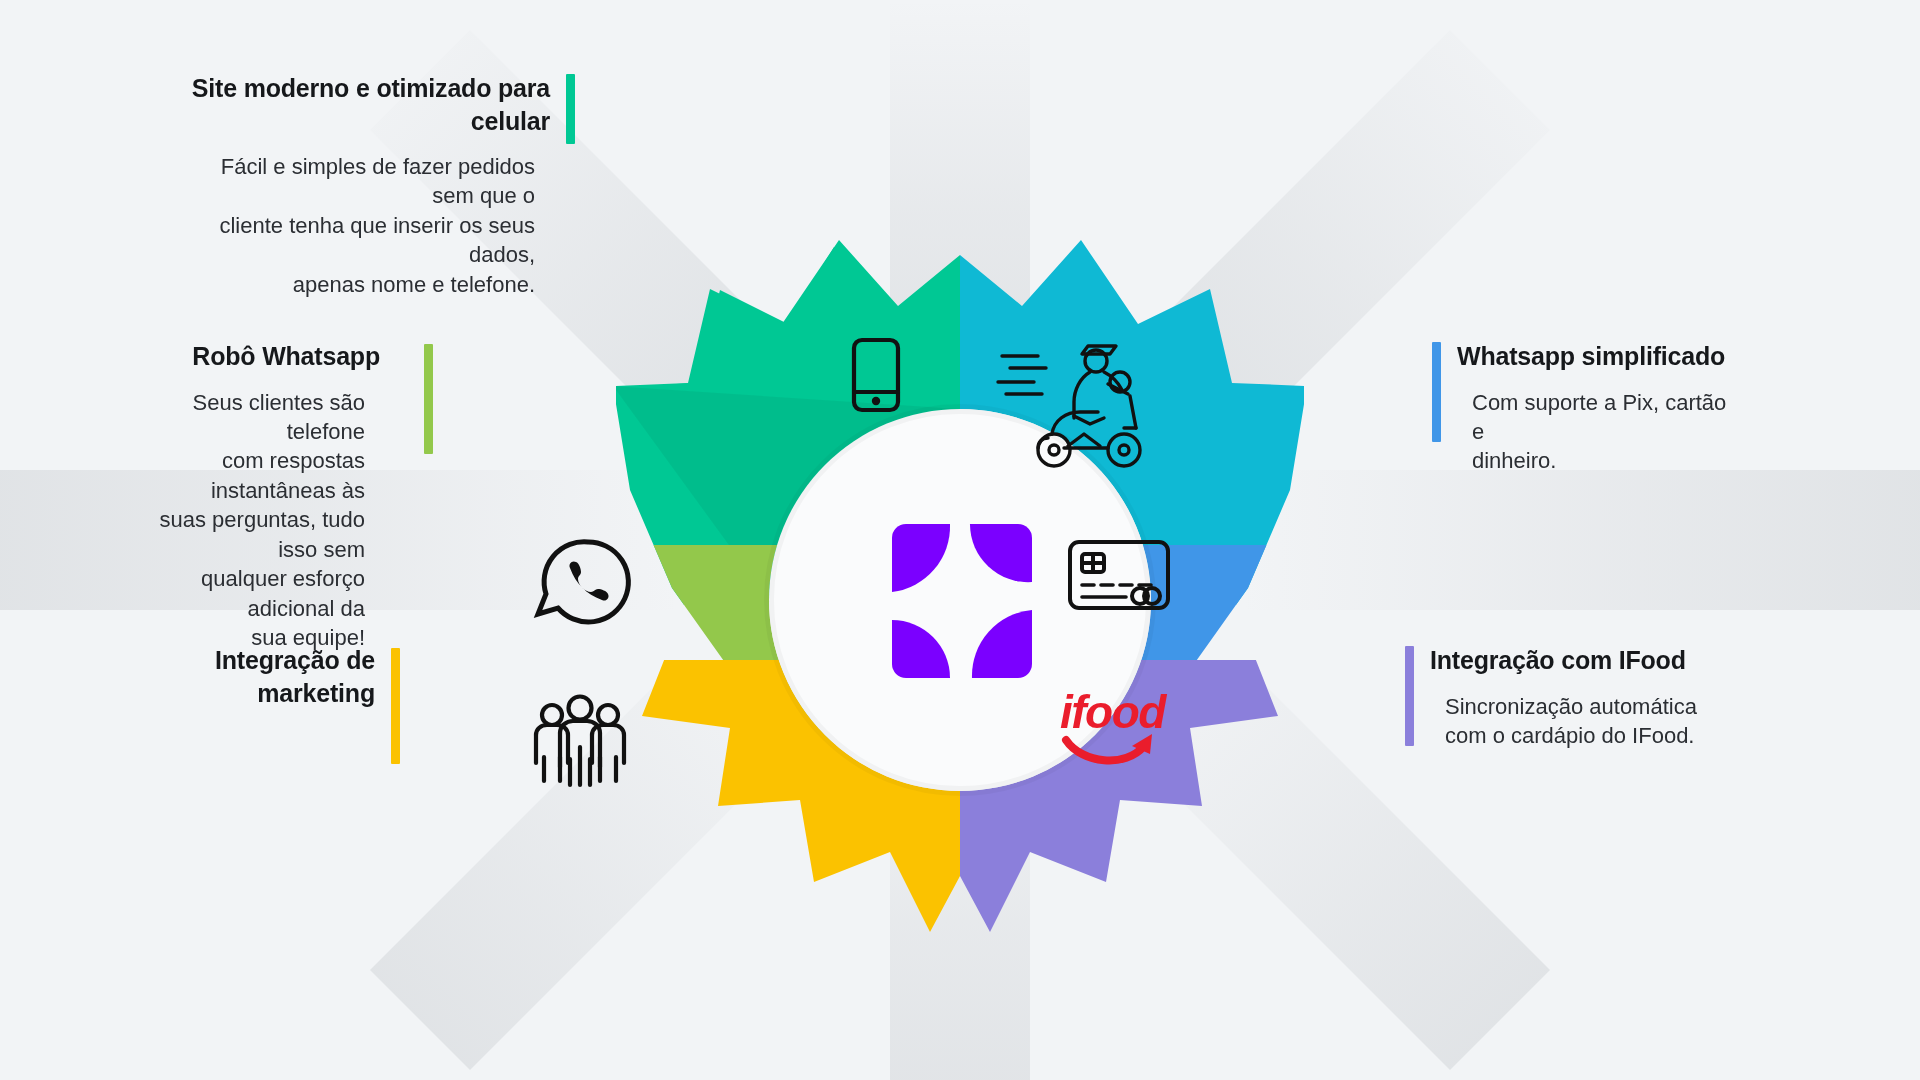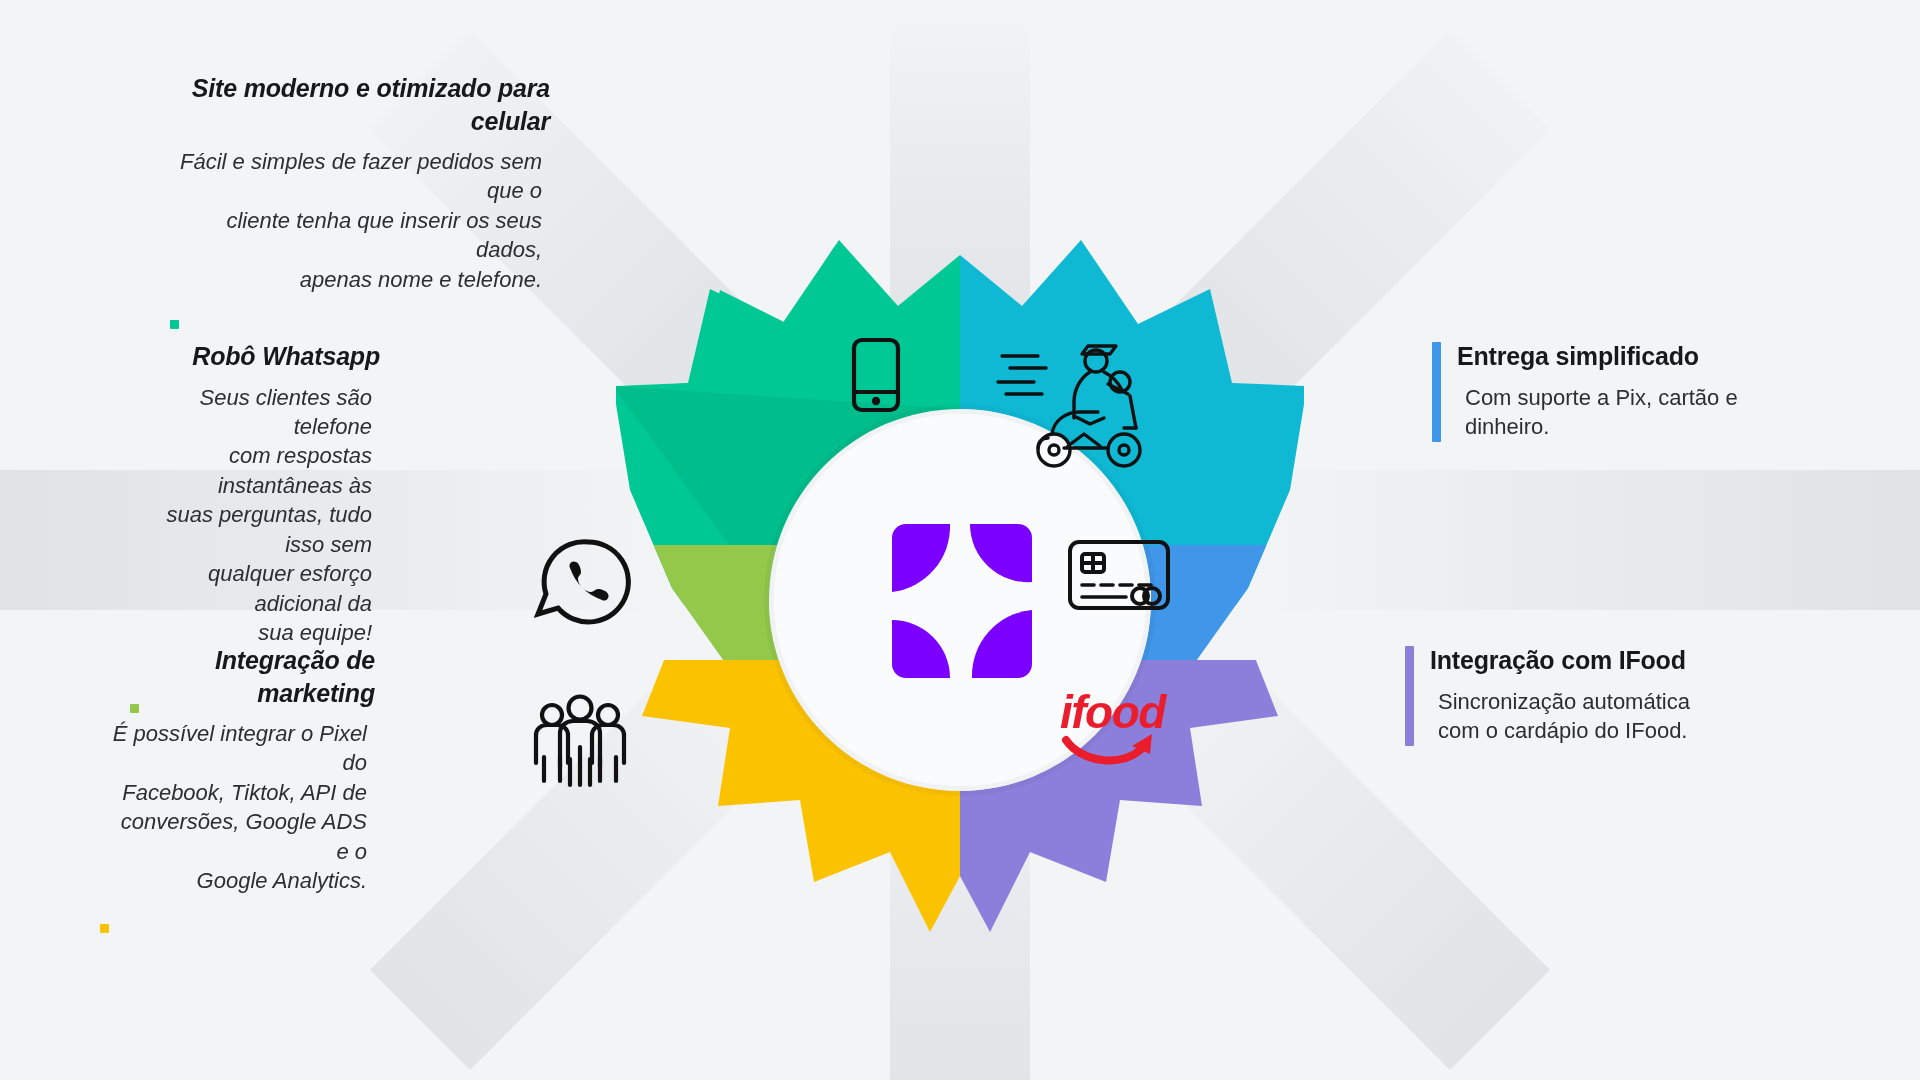--- a/index.html
+++ b/index.html
@@ -28,37 +28,37 @@
     gap:16px;
     align-items:stretch;
   }
   .callout .bar{
     width:9px;
     border-radius:1px;
     flex:0 0 9px;
   }
   .callout .txt{max-width:440px;}
   .callout.right .txt{text-align:left;}
-  .callout.left{flex-direction:column;font-style:italic;}
+  .callout.left{flex-direction:row;}
   .callout.left .txt{text-align:right;}
 
   .c-title{
     font-size:25px;
     font-weight:bold;
     color:#16181B;
     line-height:1.30;
     letter-spacing:-0.2px;
     margin:0 0 10px 0;
   }
   .c-body{
     font-size:22px;
     font-weight:400;
     color:#2B2E33;
     line-height:1.34;
-    margin:8px;
+    margin:15px;
     white-space:pre-line;
   }
 
   
   #callout-site      { left:170px;  top:72px;  }
   #callout-site .txt { width:380px; }
   #callout-site .bar { margin-left:0; }
 
   #callout-whatsapp      { left:130px;  top:340px;gap:44px; }
   #callout-whatsapp .txt { width:250px; }
@@ -373,33 +373,29 @@
 suas perguntas, tudo isso sem
 qualquer esforço adicional da
 sua equipe!</p>
     </div>
     <div class="bar" style="background:#93C84B;height:110px;margin-top:4px;"></div>
   </div>
 
   <div class="callout left" id="callout-marketing">
     <div class="txt">
       <p class="c-title">Integração de marketing</p>
-      <p class="c-body">É possível integrar o Pixel do
-Facebook, Tiktok, API de
-conversões, Google ADS e o
-Google Analytics.</p>
     </div>
     <div class="bar" style="background:#FBC200;height:116px;margin-top:4px;"></div>
   </div>
 
 
   <div class="callout right" id="callout-checkout">
     <div class="bar" style="background:#4096E8;height:100px;margin-top:2px;"></div>
     <div class="txt">
-      <p class="c-title">Entrega simplificado</p>
+      <p class="c-title">Whatsapp simplificado</p>
       <p class="c-body">Com suporte a Pix, cartão e
 dinheiro.</p>
     </div>
   </div>
 
   <div class="callout right" id="callout-ifood">
     <div class="bar" style="background:#8B7FDB;height:100px;margin-top:2px;"></div>
     <div class="txt">
       <p class="c-title">Integração com IFood</p>
       <p class="c-body">Sincronização automática

